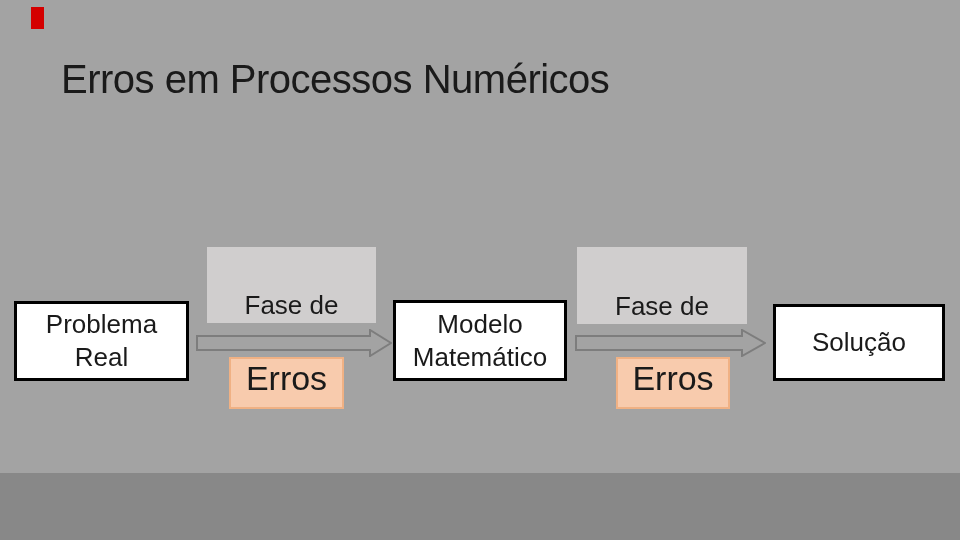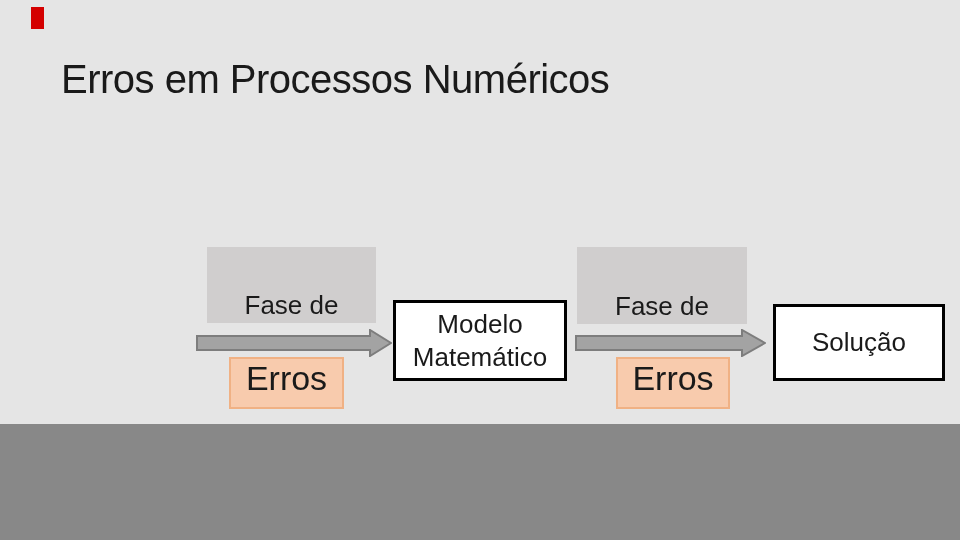--- a/index.html
+++ b/index.html
@@ -1,17 +1,17 @@
 <!DOCTYPE html>
 <html><head>
 <meta charset="utf-8">
 <style>
   html,body{margin:0;padding:0;background:#888;}
   #canvas{
-    position:relative;width:960px;height:424px;background:#e5e5e5;
+    position:relative;width:960px;height:473px;background:#a3a3a3;
     font-family:"Liberation Sans",sans-serif;overflow:hidden;
     --c-phase-fill:#d0cece;--c-error-fill:#f8cbad;--c-error-border:#f0b184;
     --c-arrow-fill:#a3a3a3;--c-arrow-stroke:#7d7d7d;--c-node-border:#000000;
     --c-text:#1a1a1a;--c-accent:#d40000;
   }
   .title{
     position:absolute;left:61px;top:56px;font-size:40px;line-height:46px;
     color:var(--c-text);letter-spacing:-0.5px;white-space:nowrap;font-weight:400;
   }
   .node{
@@ -52,20 +52,24 @@
 </head>
 <body>
 
 <div id="canvas" style="--c-phase-fill: #d0cece; --c-error-fill: #f8cbad; --c-error-border: #f0b184; --c-arrow-fill: #a3a3a3; --c-arrow-stroke: #7d7d7d; --c-node-border: #000000; --c-text: #1a1a1a; --c-accent: #d40000;">
 
   <div class="accent" id="accent-top-left"></div>
   <div class="accent" id="accent-bottom-left"></div>
 
   <div class="title">Erros em Processos Numéricos</div>
 
+  <div class="node" id="node-problema">
+    <span>Problema</span>
+    <span>Real</span>
+  </div>
 
   <div class="phase" id="phase-modelagem">
     <span>Fase de</span>
   </div>
 
   <svg class="arrow" id="arrow-left" viewBox="0 0 196 28" xmlns="http://www.w3.org/2000/svg" aria-hidden="true">
     <polygon points="1,7 174,7 174,1 195,14 174,27 174,21 1,21"></polygon>
   </svg>
 
   <div class="errors" id="errors-left">

